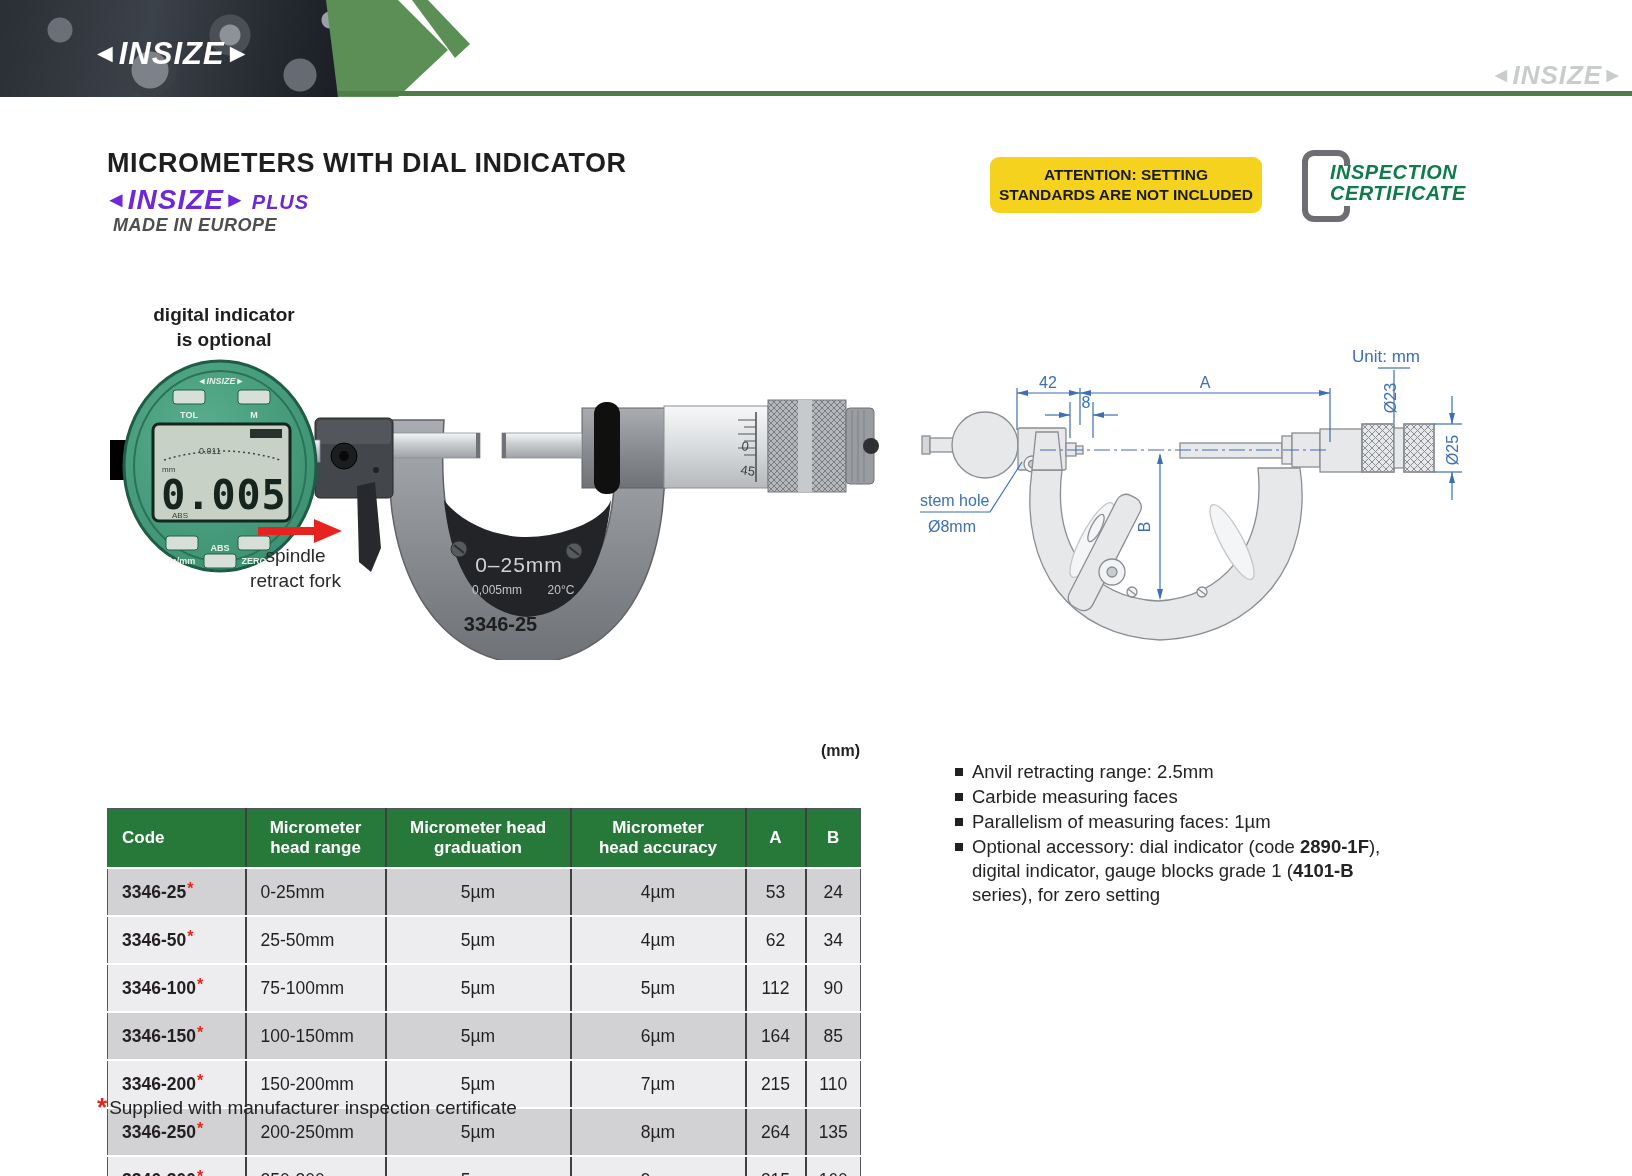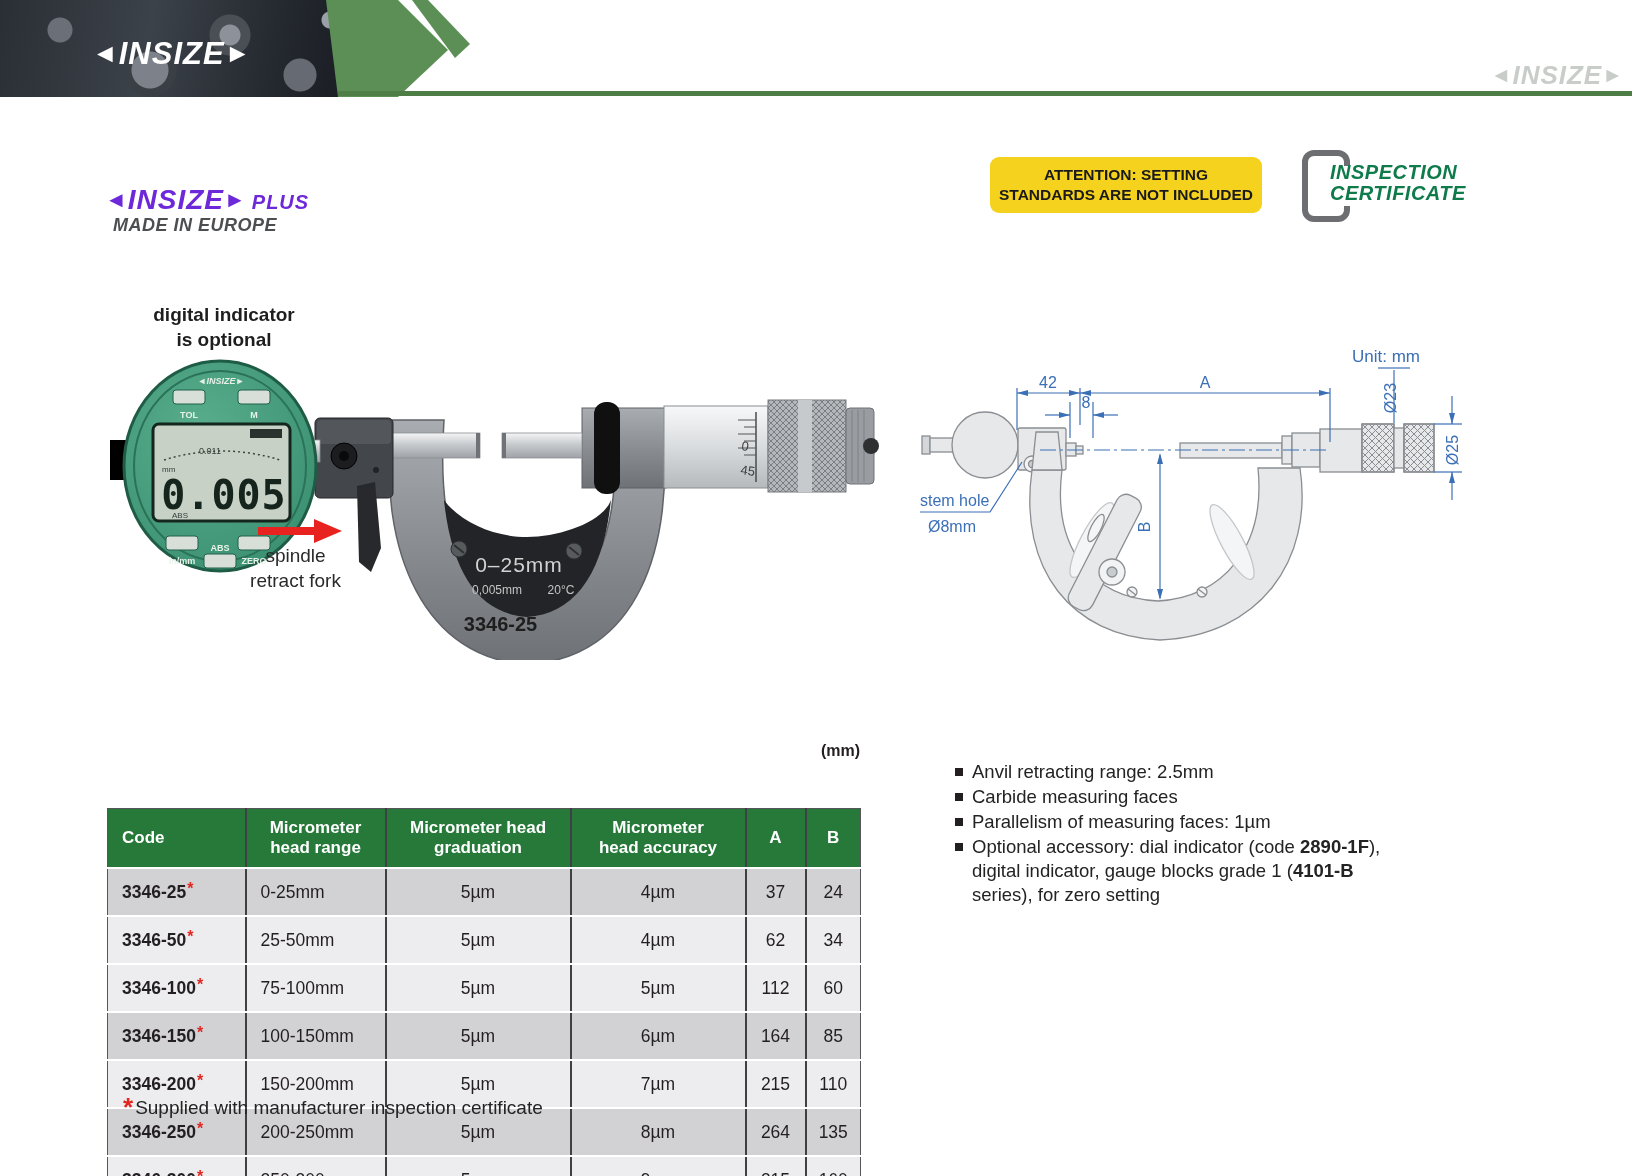--- a/index.html
+++ b/index.html
@@ -71,21 +71,21 @@
   td .star{font-size:16px;position:relative;top:-4px;margin-left:1px;}
 
   
   .specs{position:absolute;left:955px;top:760px;width:460px;}
   .specs .item{display:flex;margin-bottom:1px;}
   .specs .sq{flex:0 0 8px;width:8px;height:8px;background:#231F20;margin:8px 9px 0 0;}
   .specs .txt{font-size:18.5px;line-height:24px;color:#232323;}
   .specs .b{font-weight:bold;}
 
   
-  .footnote{position:absolute;left:123px;top:1092px;white-space:nowrap;}
+  .footnote{position:absolute;left:97px;top:1092px;white-space:nowrap;}
   .footnote .star{font-size:26px;vertical-align:-2px;}
   .footnote .ftxt{font-size:19px;color:#232323;margin-left:2px;}
 
   svg text{font-family:"Liberation Sans","DejaVu Sans",sans-serif;}
   .lcd-big{font-family:"DejaVu Sans Mono",monospace;}
 </style>
 </head>
 <body>
 
 <div id="canvas">
@@ -94,20 +94,21 @@
     <div class="header-photo"></div>
     <svg class="chevron-svg" width="520" height="97" viewBox="0 0 520 97">
       <polygon points="326,0 398,0 448,50 398,97 338,97" fill="#5C8F55"></polygon>
       <polygon points="412,0 428,0 470,44 455,58" fill="#5C8F55"></polygon>
     </svg>
     <div class="header-brand"><span class="arr">◄</span><span>INSIZE</span><span class="arr">►</span></div>
     <div class="header-line"></div>
     <div class="header-watermark"><span class="arr">◄</span><span>INSIZE</span><span class="arr">►</span></div>
   </div>
 
+  <div class="page-title">MICROMETERS WITH DIAL INDICATOR</div>
   <div class="plus-logo">
     <span class="main"><span class="arr">◄</span><span>INSIZE</span><span class="arr">►</span></span><span class="plus">PLUS</span>
   </div>
   <div class="made-in">MADE IN EUROPE</div>
 
   <div class="attention">
     <div>ATTENTION: SETTING</div>
     <div>STANDARDS ARE NOT INCLUDED</div>
   </div>
 
@@ -348,38 +349,38 @@
         <th>A</th>
         <th>B</th>
       </tr>
     </thead>
     <tbody>
       <tr class="r-odd">
         <td class="c-code"><span>3346-25</span><span class="star">*</span></td>
         <td class="c-range">0-25mm</td>
           <td>5µm</td>
         <td>4µm</td>
-          <td>37</td>
+          <td>53</td>
           <td>24</td>
       </tr>
       <tr class="r-even">
         <td class="c-code"><span>3346-50</span><span class="star">*</span></td>
         <td class="c-range">25-50mm</td>
           <td>5µm</td>
         <td>4µm</td>
           <td>62</td>
           <td>34</td>
       </tr>
       <tr class="r-even">
         <td class="c-code"><span>3346-100</span><span class="star">*</span></td>
         <td class="c-range">75-100mm</td>
           <td>5µm</td>
         <td>5µm</td>
           <td>112</td>
-          <td>60</td>
+          <td>90</td>
       </tr>
       <tr class="r-odd">
         <td class="c-code"><span>3346-150</span><span class="star">*</span></td>
         <td class="c-range">100-150mm</td>
           <td>5µm</td>
         <td>6µm</td>
           <td>164</td>
           <td>85</td>
       </tr>
       <tr class="r-even">

